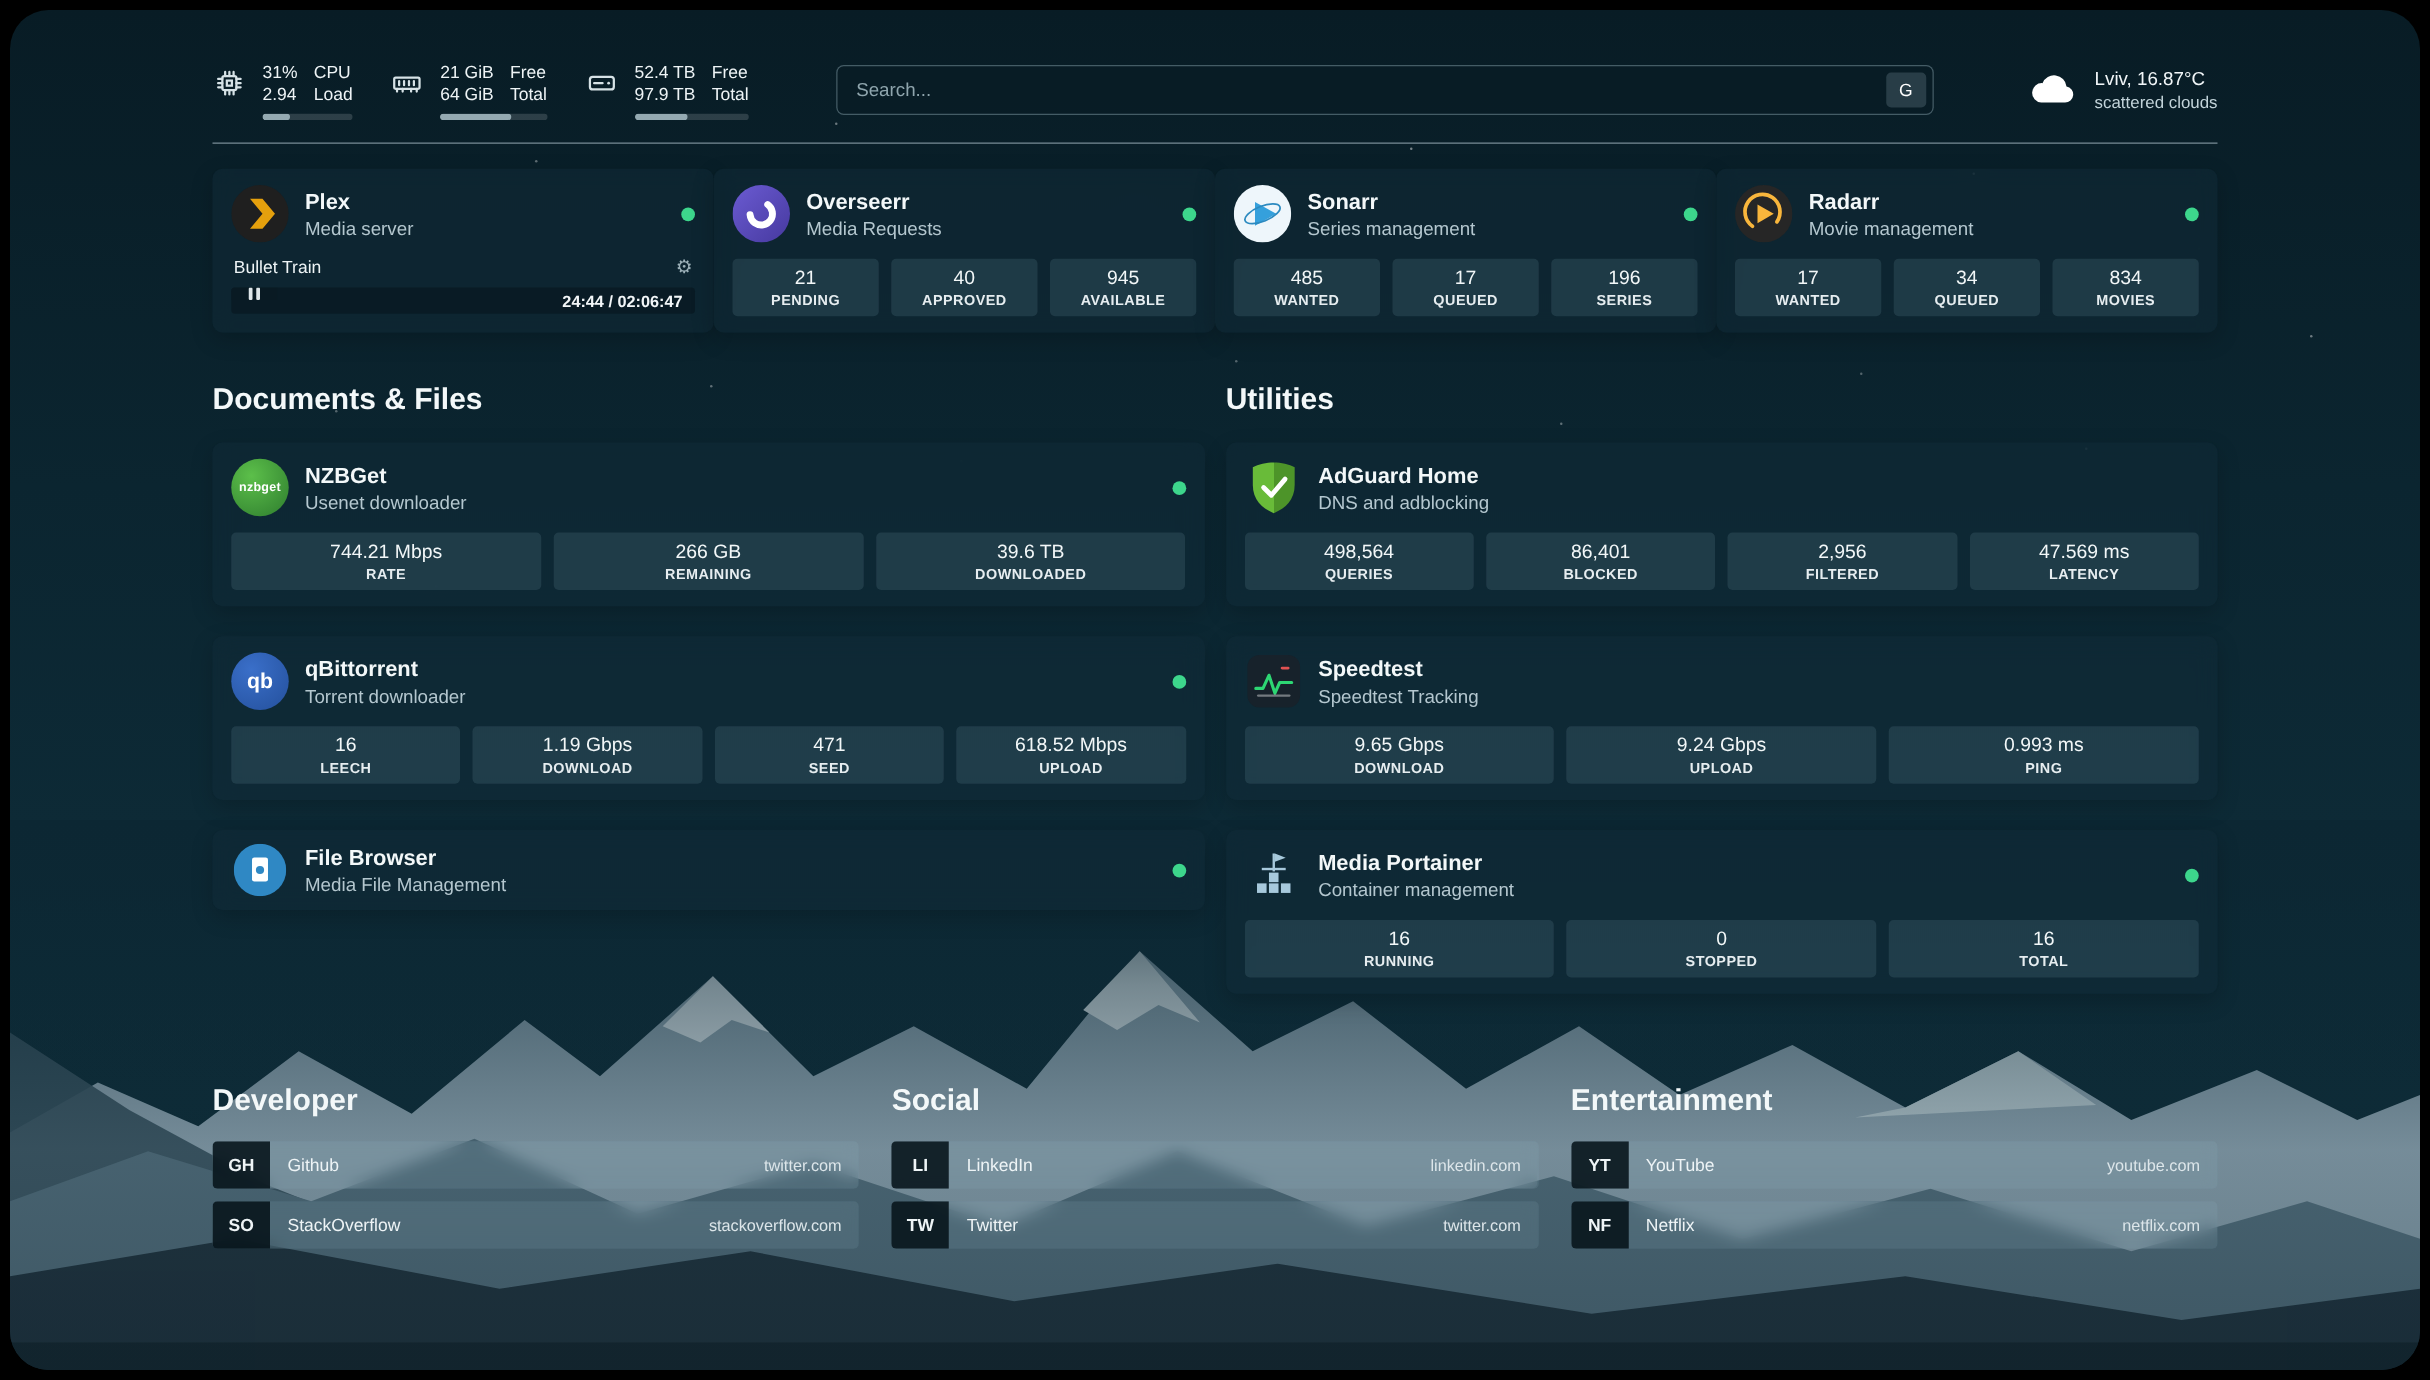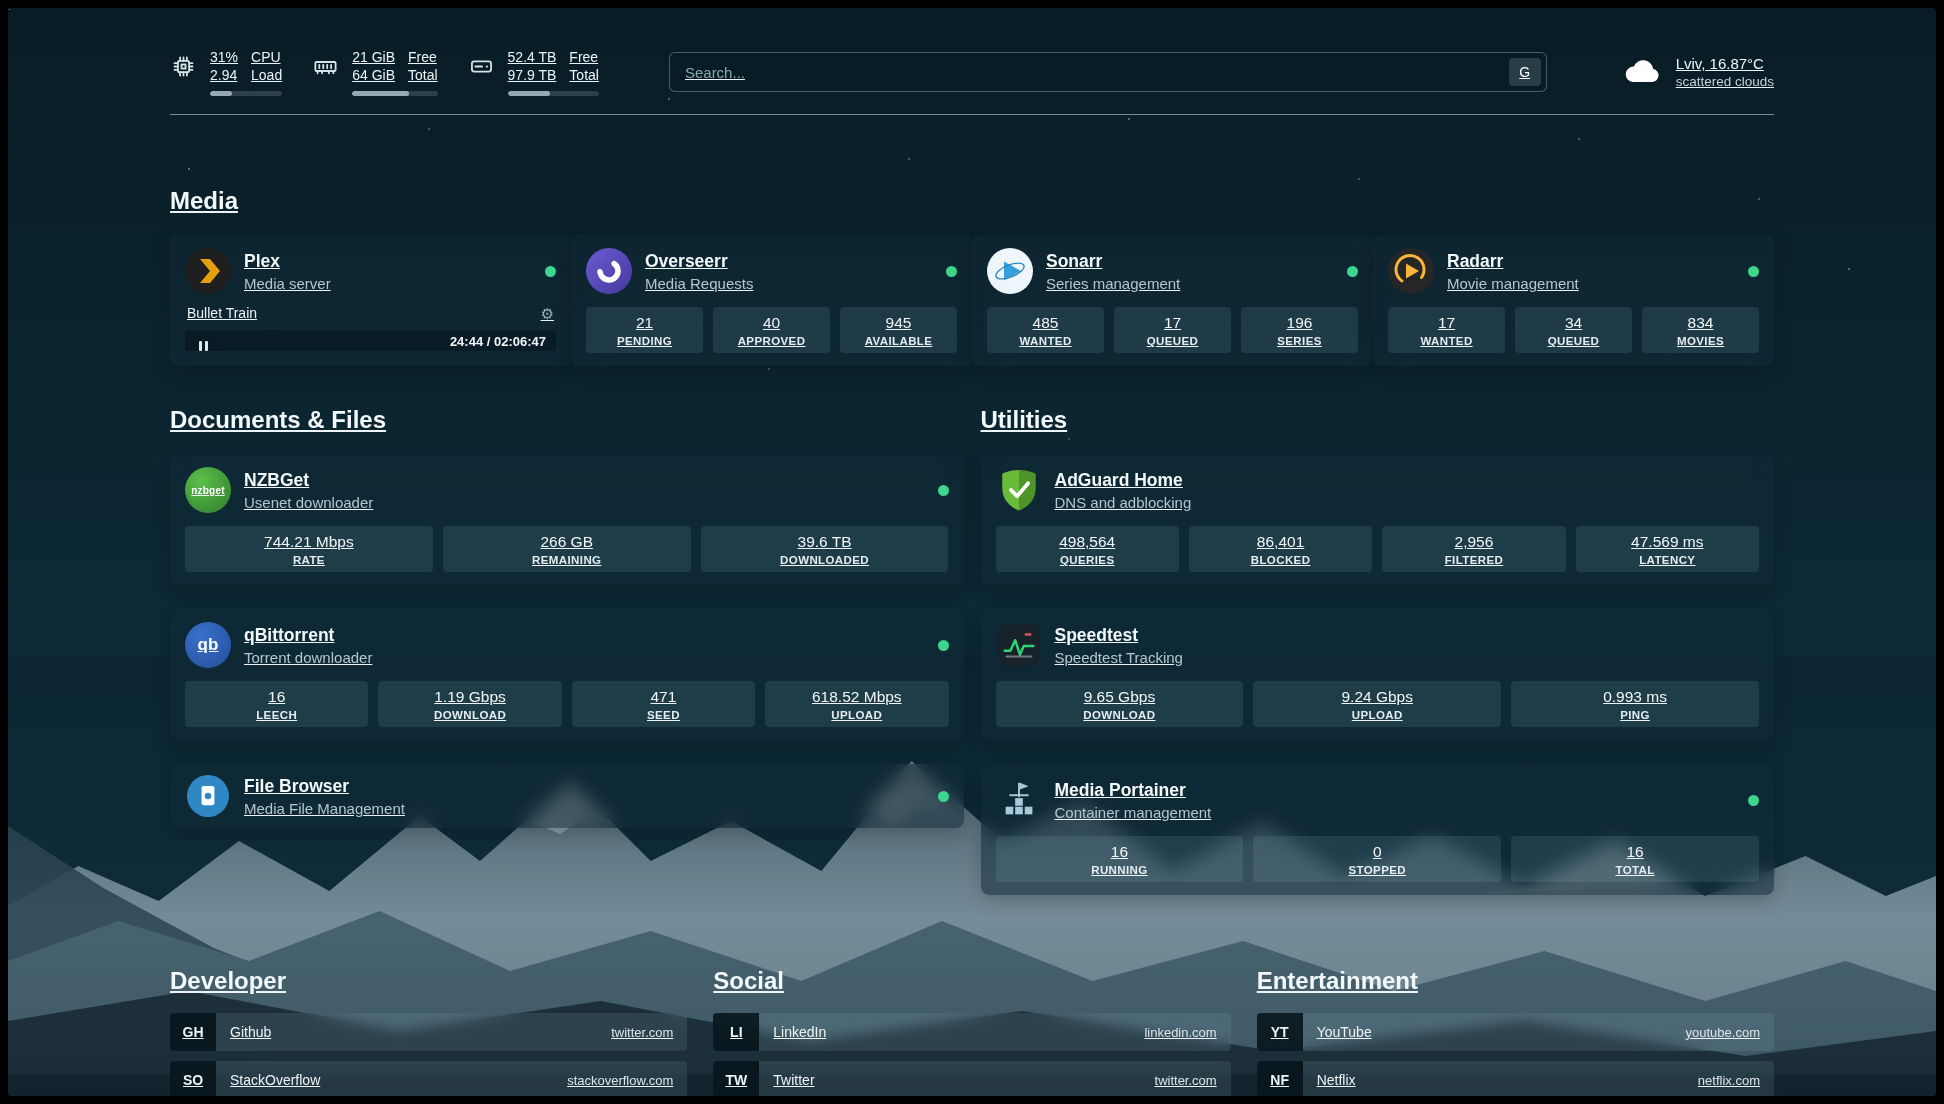--- a/index.html
+++ b/index.html
@@ -1,18 +1,18 @@
 <!DOCTYPE html>
 <html><head>
 <meta charset="utf-8">
 <style>
   html,body{margin:0;padding:0;background:#000;width:1944px;height:1104px;overflow:hidden;
     font-family:"Liberation Sans",sans-serif;}
-  .screen{position:absolute;inset:8px;border-radius:4px;overflow:hidden;color:#eef4f6;
-    background:linear-gradient(180deg,#081c25 0%,#0b2530 35%,#0d2a36 60%,#0e2c38 80%,#0c2833 100%);text-decoration:underline;}
+  .screen{position:absolute;inset:8px;border-radius:31px;overflow:hidden;color:#eef4f6;
+    background:linear-gradient(180deg,#081c25 0%,#0b2530 35%,#0d2a36 60%,#0e2c38 80%,#0c2833 100%);}
   
   .stars{position:absolute;top:0;left:0;width:2px;height:2px;border-radius:50%;background:rgba(255,255,255,.55);
     box-shadow:180px 160px rgba(255,255,255,.45),420px 120px rgba(255,255,255,.35),660px 90px rgba(255,255,255,.4),
     900px 150px rgba(255,255,255,.35),1120px 110px rgba(255,255,255,.45),1350px 170px rgba(255,255,255,.3),
     1570px 130px rgba(255,255,255,.4),1750px 190px rgba(255,255,255,.35),260px 320px rgba(255,255,255,.3),
     560px 300px rgba(255,255,255,.35),980px 280px rgba(255,255,255,.3),1240px 330px rgba(255,255,255,.35),
     1480px 290px rgba(255,255,255,.3),1660px 350px rgba(255,255,255,.35),760px 360px rgba(255,255,255,.3),
     1840px 260px rgba(255,255,255,.4),340px 460px rgba(255,255,255,.25),1060px 430px rgba(255,255,255,.25);}
   .mountains{position:absolute;bottom:0;left:0;width:100%;height:440px;opacity:.92;}
   .mtn-fade{position:absolute;bottom:0;left:0;width:100%;height:440px;
@@ -64,21 +64,21 @@
   .dot{width:11px;height:11px;border-radius:50%;background:#3dd68c;margin-left:auto;flex:0 0 11px;}
   .stats{display:flex;gap:10px;margin-top:13px;}
   .stat{flex:1;background:rgba(158,196,211,.13);border-radius:4px;padding:7px 16px 6px;text-align:center;}
   .stat-value{font-size:15.5px;color:#f2f7f8;}
   .stat-label{font-size:11.5px;font-weight:700;letter-spacing:.4px;margin-top:3px;color:#e6edf0;}
 
   
   .np-row{display:flex;align-items:center;justify-content:space-between;margin-top:11px;padding:0 2px;}
   .np-title{font-size:14px;color:#eef4f6;}
   .gear{color:#9cb0b8;font-size:15px;cursor:pointer;line-height:1;}
-  .player-row{display:flex;align-items:flex-end;height:21px;border-radius:3px;overflow:hidden;position:relative;
+  .player-row{display:flex;align-items:flex-start;height:21px;border-radius:3px;overflow:hidden;position:relative;
     background:rgba(8,23,31,.62);margin-top:9px;}
   .pause-btn{width:37px;background:rgba(10,27,36,.9);display:flex;align-items:center;justify-content:center;gap:3px;flex:0 0 37px;}
   .pause-btn i{width:3px;height:10px;background:#dfe7ea;border-radius:1px;}
   .pfill{background:#90a6af;}
   .ptime{position:absolute;right:10px;top:50%;transform:translateY(-50%);font-size:13px;font-weight:600;color:#f2f6f8;}
 
   
   .bm-grid{display:grid;grid-template-columns:repeat(3,1fr);gap:0 26px;margin-top:72px;}
   .bm-list{margin-top:18px;display:flex;flex-direction:column;gap:10px;}
   .bm-row{display:flex;align-items:center;height:38px;background:rgba(148,181,195,.14);border-radius:4px;
@@ -193,21 +193,20 @@
         </span>
         <div>
           <div class="weather-loc">Lviv, 16.87°C</div>
           <div class="weather-cond">scattered clouds</div>
         </div>
       </div>
     </header>
 
     <hr class="divider">
 
-    <h2 class="section-title media-title">Media</h2>
     <div class="media-grid">
 
       <div class="card">
         <div class="card-head">
           <span class="app-icon">
             <svg width="46" height="46" viewBox="0 0 46 46">
               <circle cx="23" cy="23" r="23" fill="#1f1f1f"></circle>
               <polygon points="15,11 25,11 35,23 25,35 15,35 25,23" fill="#e5a00d"></polygon>
             </svg>
           </span>

